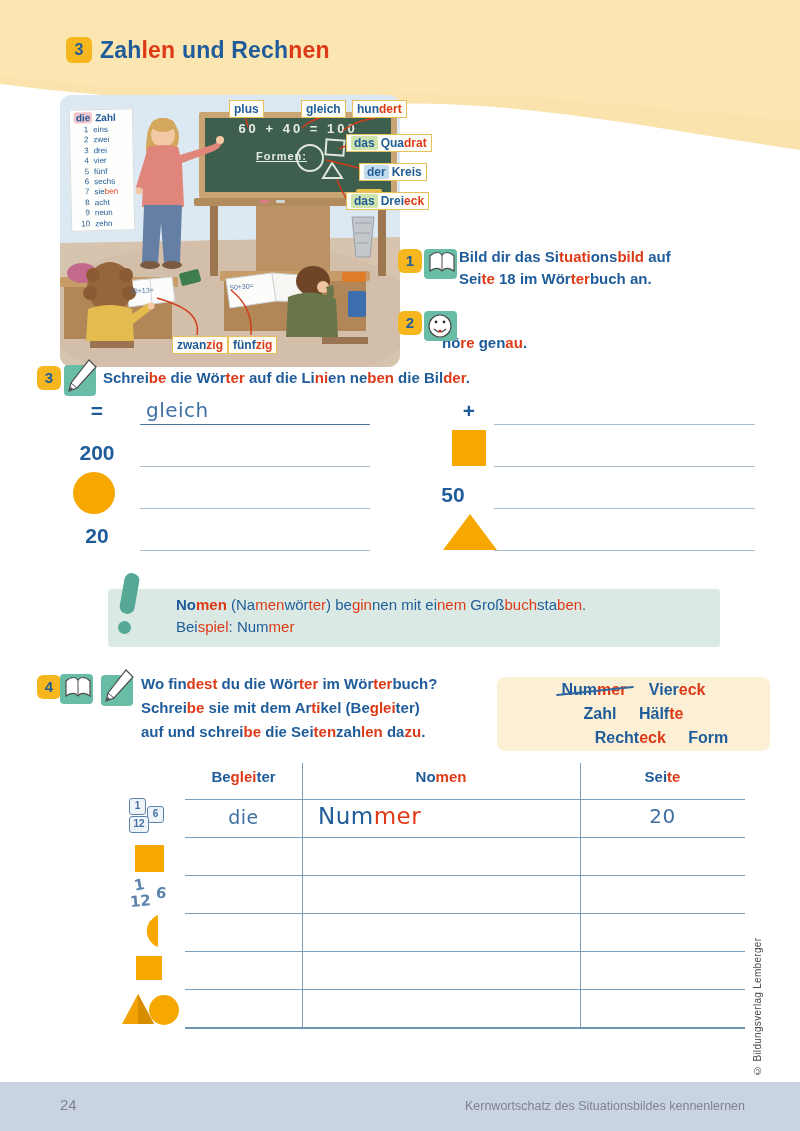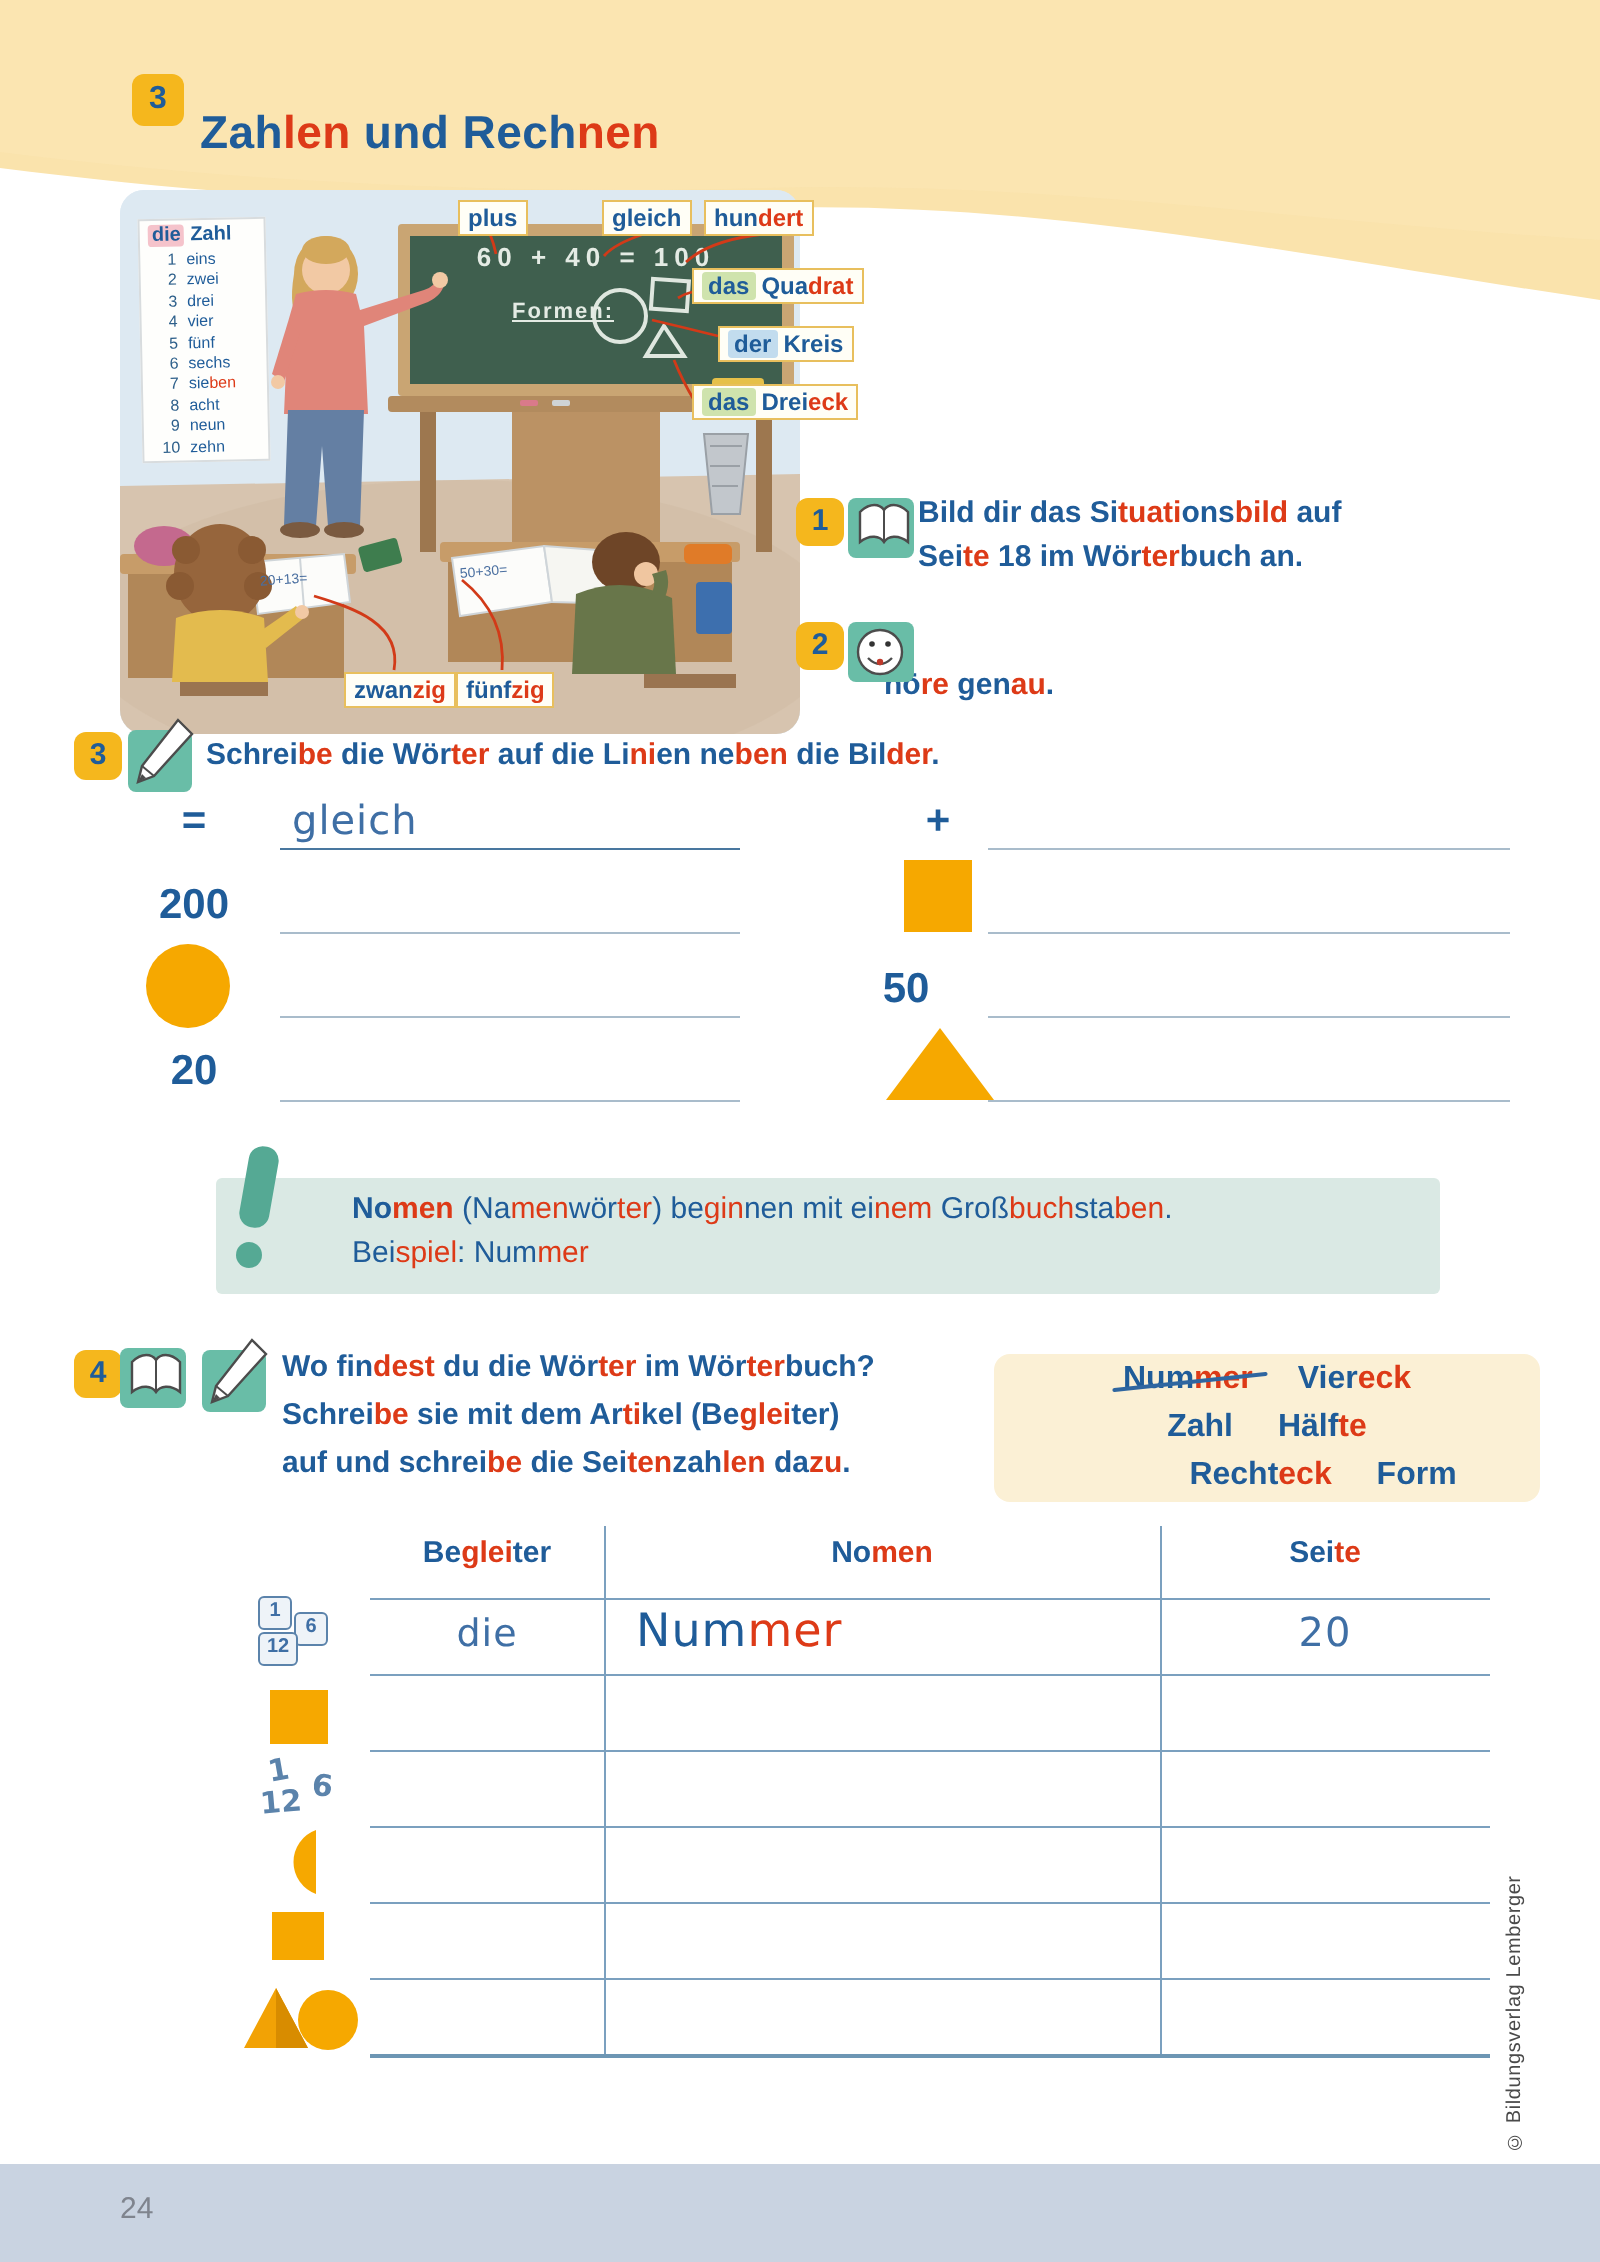--- a/index.html
+++ b/index.html
@@ -8,21 +8,21 @@
   }
   html,body{margin:0;padding:0;background:#fff;}
   #page{position:relative;width:800px;height:1131px;background:#fff;overflow:hidden;
         font-family:"Liberation Sans",sans-serif;}
   .abs{position:absolute;}
   .c-b{color:var(--blue);} .c-r{color:var(--red);}
   .bold{font-weight:bold;}
   
   .badge{position:absolute;width:24px;height:24px;background:#f5b71d;border-radius:6px;
          color:var(--blue);font-weight:bold;font-size:15px;text-align:center;line-height:24px;}
-  #title{position:absolute;left:100px;top:37px;font-size:23px;font-weight:bold;letter-spacing:.2px;margin-top:16px;}
+  #title{position:absolute;left:100px;top:37px;font-size:23px;font-weight:bold;letter-spacing:.2px;}
   
   #illus{position:absolute;left:60px;top:95px;width:340px;height:272px;border-radius:12px;overflow:hidden;background:#dde9f2;}
   .chalk{color:#e4ebe4;font-weight:bold;}
   #poster{position:absolute;left:70px;top:109px;width:64px;height:122px;background:#fefefc;
           border:1px solid #d8dcde;transform:rotate(-1.2deg);z-index:4;padding:2px 0 0 4px;box-sizing:border-box;}
   #poster .ph{font-size:10px;font-weight:bold;margin-bottom:2px;}
   #poster .hl-die{background:#f5c3cb;border-radius:2px;padding:0 2px;color:var(--blue);}
   .prow{display:flex;font-size:8px;line-height:10.4px;color:#2d5f8a;}
   .prow .n{width:14px;text-align:right;margin-right:5px;}
   .tag{position:absolute;background:#fffef6;border:1px solid #e8bf5d;padding:0 4px;font-size:12px;
@@ -358,14 +358,15 @@
   <div class="abs" style="left:136px;top:956px;width:26px;height:24px;background:var(--orange);"></div>
   <svg class="abs" style="left:120px;top:992px;" width="60" height="34" viewBox="0 0 60 34">
     <circle cx="44" cy="18" r="15" fill="#f6a800"></circle>
     <path d="M18,2 L34,32 L2,32 Z" fill="#f2a205"></path>
     <path d="M18,2 L34,32 L18,32 Z" fill="#d88c00"></path>
   </svg>
 
   <div id="copyright">© Bildungsverlag Lemberger</div>
   <div id="footer"></div>
   <div class="abs" style="left:60px;top:1096px;font-size:15px;color:#7f848e;">24</div>
+  <div class="abs" style="left:400px;top:1099px;width:345px;text-align:right;font-size:12.5px;color:#7f848e;">Kernwortschatz des Situationsbildes kennenlernen</div>
 
 </div>
 
 </body></html>

